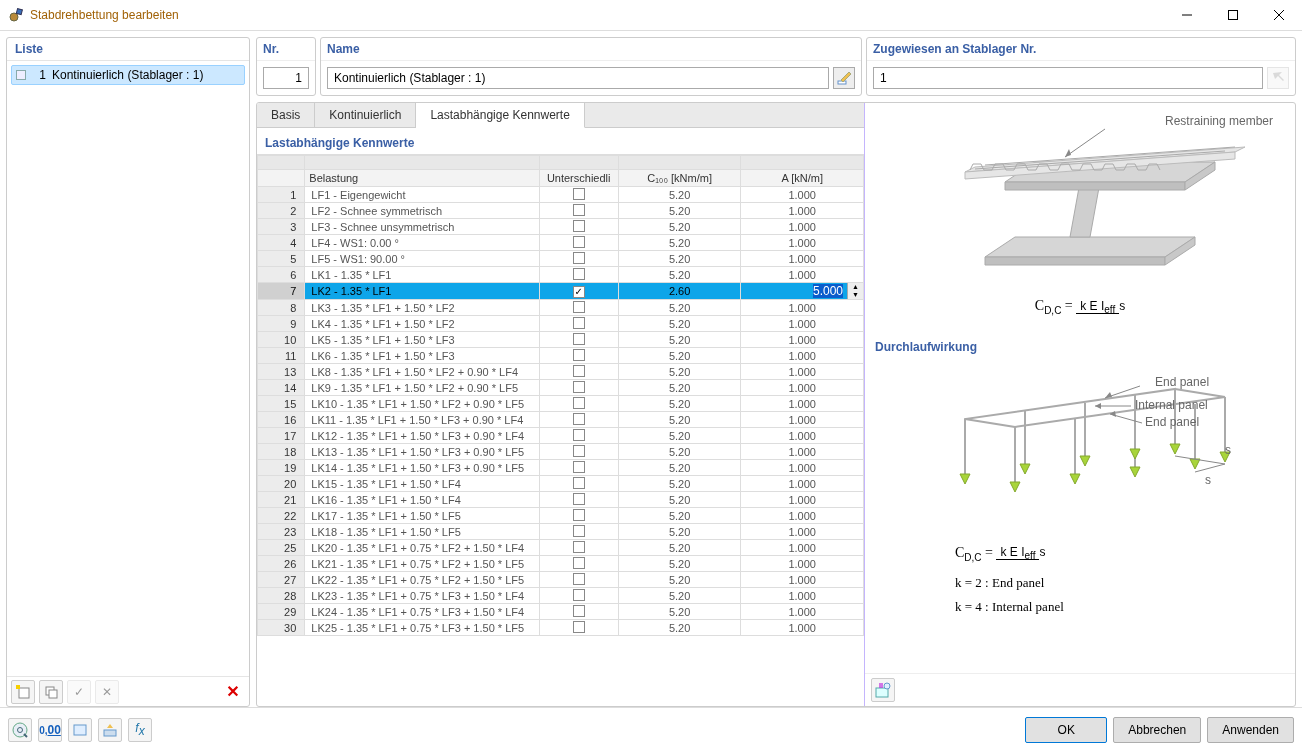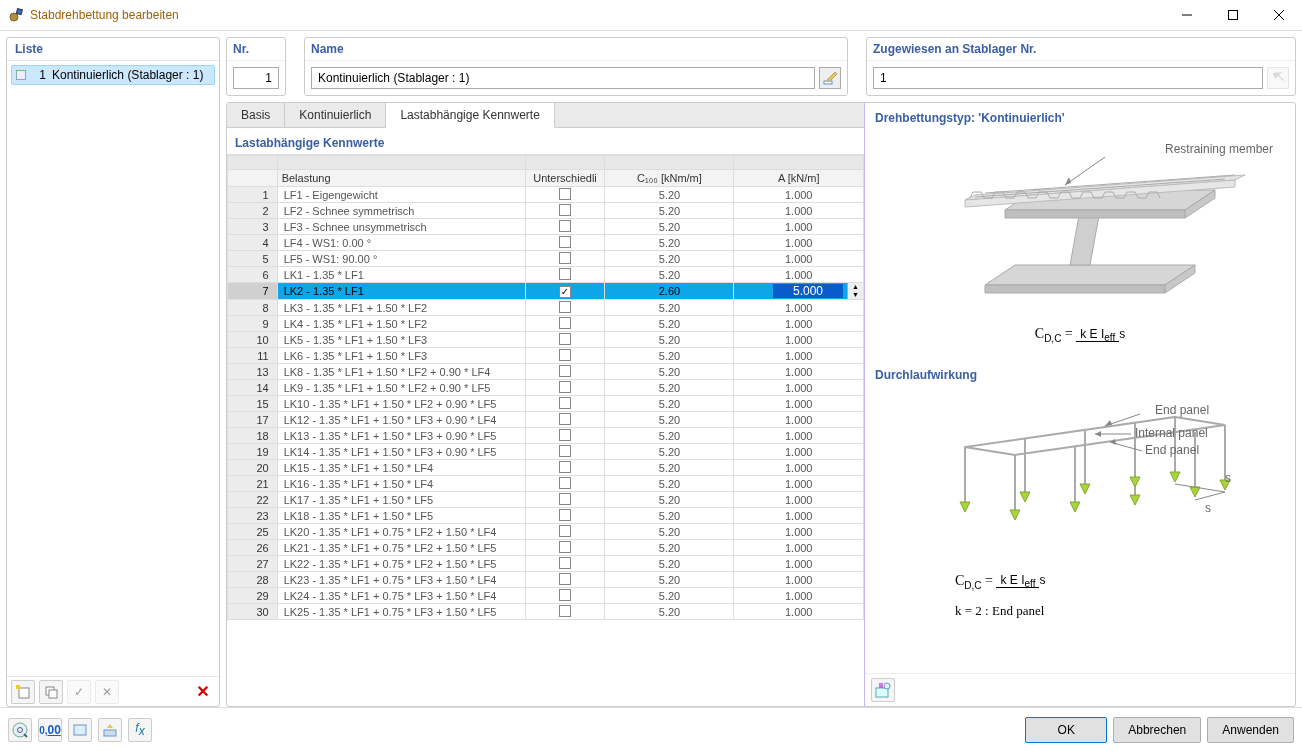--- a/index.html
+++ b/index.html
@@ -9,34 +9,34 @@
 .titlebar { height: 31px; display: flex; align-items: center; padding: 0 0 0 8px; border-bottom: 1px solid #ddd; }
 .titlebar .icon { width: 16px; height: 16px; margin-right: 6px; display:flex; align-items:center; justify-content:center;}
 .titlebar .title { flex: 1; color: #a16207; }
 .titlebar .winbtns { display: flex; }
 .titlebar .winbtn { width: 46px; height: 30px; display: flex; align-items: center; justify-content: center; color: #000; }
 
 
 .content { flex: 1; display: flex; padding: 6px 6px 0 6px; gap: 6px; background: #fff; }
 
 
-.side { width: 214px; display: flex; flex-direction: column; border: 1px solid #ccc; border-radius: 3px; background: #fff; }
+.side { width: 244px; display: flex; flex-direction: column; border: 1px solid #ccc; border-radius: 3px; background: #fff; }
 .side-head { font-weight: bold; color: #3a5fa5; padding: 4px 8px; border-bottom: 1px solid #e5e5e5; }
 .side-body { flex: 1; padding: 4px; }
 .side-item { display:flex; align-items:center; gap:6px; height: 20px; padding: 0 4px; background: #cce8ff; border: 1px solid #99d1ff; border-radius: 2px; }
 .side-item .num { width: 14px; text-align:right; }
 .side-item .sq { width: 10px; height:10px; border:1px solid #8aa; background:#eef; }
 .side-tools { height: 30px; border-top: 1px solid #e5e5e5; display:flex; align-items:center; padding: 0 4px; gap:4px; }
 .tb { width:24px; height:24px; border:1px solid #ccc; background:#f5f5f5; display:flex; align-items:center; justify-content:center; border-radius:2px;}
 .tb.disabled { opacity:0.4; }
 
 
 .main { flex: 1; display: flex; flex-direction: column; gap: 6px; }
 
-.toprow { display: flex; gap: 18px; }
+.toprow { display: flex; gap: 4px; }
 .panel { border: 1px solid #ccc; border-radius: 3px; background:#fff; }
 .phead { font-weight: bold; color: #3a5fa5; padding: 4px 6px; border-bottom: 1px solid #eee; }
 .pbody { padding: 6px 6px; display:flex; align-items:center; gap:4px; }
 
 .nr-panel { width: 60px; }
 .nr-panel .pbody input { width: 46px; height: 22px; text-align: right; padding-right: 6px; border:1px solid #aaa; }
 
 .name-panel { flex: 1; }
 .name-panel .pbody { }
 .name-panel input { flex:1; height:22px; padding: 0 6px; border:1px solid #aaa; }
@@ -63,21 +63,21 @@
 .col-diff { width:80px; text-align:center; }
 .col-c100 { width:130px; text-align:center; }
 .col-a { width:130px; text-align:center; }
 .cb { display:inline-block; width:12px; height:12px; border:1px solid #888; background:#fff; }
 .cb.checked::after { content:"✓"; font-size:10px; line-height:10px; display:block; text-align:center; color:#000; }
 .selrow td.colnum { background:#d0d0d0; }
 .selrow td { background:#0ea5e9; color:#000; }
 .selrow .col-a { padding:0; }
 .spinwrap { display:flex; height:16px; }
 .spinwrap .valbox { flex:1; display:flex; align-items:center; justify-content:flex-end; padding-right:4px; }
-.spinwrap .valbox span { background:#0a5ccc; color:#fff; padding:0 20px; }
+.spinwrap .valbox span { background:#0a5ccc; color:#fff; padding:0 0; }
 .spinwrap .arrows { width:16px; display:flex; flex-direction:column; }
 .spinwrap .arrows div { flex:1; border-left:1px solid #aaa; font-size:7px; text-align:center; line-height:7px; background:#eee;}
 
 
 .details-right { width: 430px; display:flex; flex-direction:column; }
 .info-sect-title { color:#3a5fa5; font-weight:bold; padding:8px 10px 6px; }
 .diagram { flex:0 0 auto; padding: 4px 10px; }
 .diagram-box { border:none; background:#fff; }
 svg text { font-family: "Segoe UI", Tahoma, sans-serif; }
 .formula { text-align:center; margin: 8px 0 12px; font-family: "Cambria Math", serif; font-size:14px; }
@@ -319,20 +319,27 @@
                   <td class="col-a" style="color: rgb(85, 85, 85);">1.000</td>
                 </tr>
                 <tr>
                   <td class="colnum">15</td>
                   <td class="col-load">LK10 - 1.35 * LF1 + 1.50 * LF2 + 0.90 * LF5</td>
                   <td class="col-diff"><span class="cb"></span></td>
                   <td class="col-c100" style="color: rgb(85, 85, 85);">5.20</td>
                   <td class="col-a" style="color: rgb(85, 85, 85);">1.000</td>
                 </tr>
                 <tr>
+                  <td class="colnum">16</td>
+                  <td class="col-load">LK11 - 1.35 * LF1 + 1.50 * LF3 + 0.90 * LF4</td>
+                  <td class="col-diff"><span class="cb"></span></td>
+                  <td class="col-c100" style="color: rgb(85, 85, 85);">5.20</td>
+                  <td class="col-a" style="color: rgb(85, 85, 85);">1.000</td>
+                </tr>
+                <tr>
                   <td class="colnum">17</td>
                   <td class="col-load">LK12 - 1.35 * LF1 + 1.50 * LF3 + 0.90 * LF4</td>
                   <td class="col-diff"><span class="cb"></span></td>
                   <td class="col-c100" style="color: rgb(85, 85, 85);">5.20</td>
                   <td class="col-a" style="color: rgb(85, 85, 85);">1.000</td>
                 </tr>
                 <tr>
                   <td class="colnum">18</td>
                   <td class="col-load">LK13 - 1.35 * LF1 + 1.50 * LF3 + 0.90 * LF5</td>
                   <td class="col-diff"><span class="cb"></span></td>
@@ -415,21 +422,20 @@
                   <td class="col-diff"><span class="cb"></span></td>
                   <td class="col-c100" style="color: rgb(85, 85, 85);">5.20</td>
                   <td class="col-a" style="color: rgb(85, 85, 85);">1.000</td>
                 </tr>
               </tbody>
           </table>
         </div>
       </div>
 
       <div class="details-right">
-        <div class="info-sect-title">Drehbettungstyp: 'Kontinuierlich'</div>
         <div class="diagram">
           <div class="diagram-box">
             <svg width="410" height="180" viewBox="0 0 410 180">
               <text x="290" y="18" font-size="11" fill="#666">Restraining member</text>
               <line x1="230" y1="22" x2="190" y2="50" stroke="#888"></line>
               <polygon points="190,50 196,48 194,42" fill="#888"></polygon>
 
               <g>
                 <polygon points="110,150 290,150 320,130 140,130" fill="#d6d6d6" stroke="#aaa"></polygon>
                 <polygon points="110,150 110,158 290,158 290,150" fill="#bfbfbf" stroke="#aaa"></polygon>
@@ -512,20 +518,21 @@
                 <line x1="350" y1="100" x2="320" y2="108"></line>
               </g>
               <text x="350" y="90" font-size="11" fill="#666">s</text>
               <text x="330" y="120" font-size="11" fill="#666">s</text>
             </svg>
           </div>
           <div class="formula" style="text-align:left; padding-left:80px">
             C<sub>D,C</sub>&nbsp;=&nbsp;<span class="frac"><span class="top">k E I<sub>eff</sub></span><span>s</span></span>
           </div>
           <div class="klines">k  =  2 : End  panel</div>
+          <div class="klines">k  =  4 : Internal  panel</div>
         </div>
 
         <div class="rtool">
           <div class="tb">
             <svg width="16" height="16">
                 <rect x="1" y="6" width="12" height="9" fill="#dff" stroke="#5aa"></rect>
                 <rect x="4" y="1" width="4" height="5" fill="#b2d" opacity="0.6"></rect>
                 <circle cx="12" cy="4" r="3" fill="#e0f0ff" stroke="#69c"></circle>
               </svg>
           </div>

